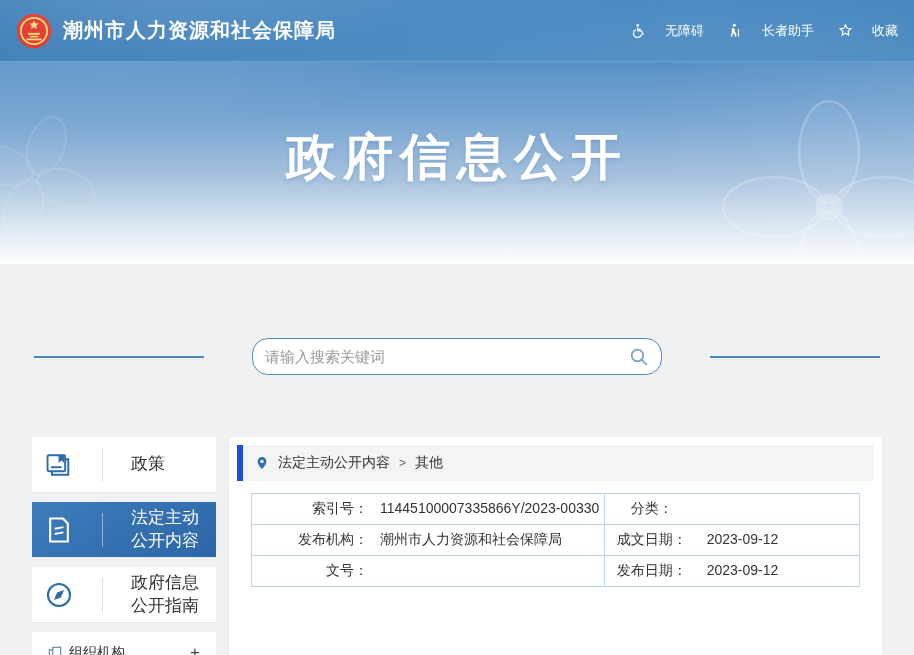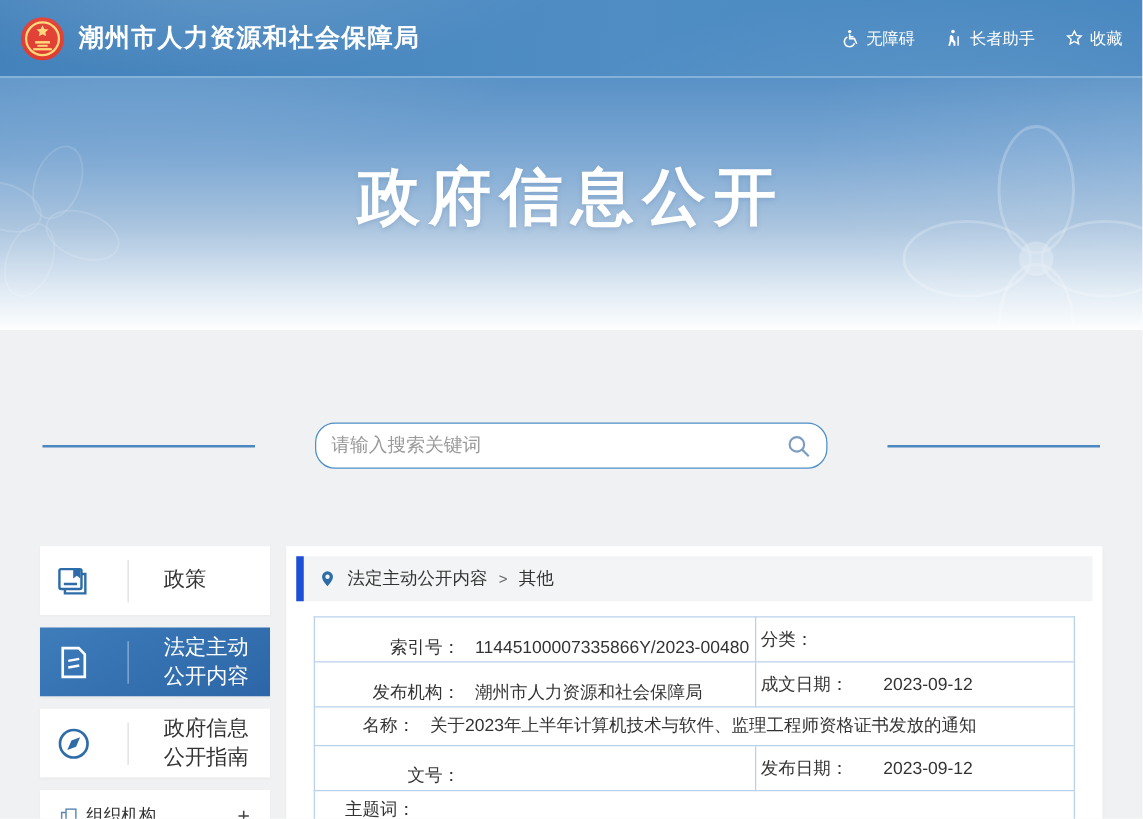--- a/index.html
+++ b/index.html
@@ -11,21 +11,21 @@
     padding: 0 16px; overflow: hidden;
     background: linear-gradient(100deg, #4482bb 0%, #4f8dc4 55%, #4686bf 100%);
     border-bottom: 1px solid #6ba2d2; }
   .topbar-swirl { position: absolute; inset: 0; pointer-events: none;
     background:
       radial-gradient(ellipse 420px 120px at 18% -40%, rgba(255,255,255,.14), transparent 70%),
       radial-gradient(ellipse 500px 160px at 88% 160%, rgba(255,255,255,.12), transparent 70%); }
   .emblem { width: 36px; height: 36px; flex: none; }
   .site-title { margin-left: 11px; font-size: 20px; font-weight: bold; color: #fff; letter-spacing: 1px; }
   .top-links { margin-left: auto; display: flex; align-items: center; gap: 24px; position: relative; }
-  .top-link { display: flex; align-items: center; gap: 5px; color: #fff; font-size: 13px; cursor: pointer; }
+  .top-link { display: flex; align-items: center; gap: 19px; color: #fff; font-size: 13px; cursor: pointer; }
   .top-link svg { width: 15px; height: 15px; }
 
   
   .banner { position: relative; height: 202px; overflow: hidden;
     background: linear-gradient(180deg, #5891c6 0%, #78a5d2 28%, #a8c3de 58%, #e2ecf5 85%, #fdfefe 100%); }
   .banner-deco { position: absolute; inset: 0; pointer-events: none;
     background:
       radial-gradient(ellipse 540px 190px at 12% -25%, rgba(255,255,255,.16), transparent 65%),
       radial-gradient(ellipse 420px 240px at 102% 30%, rgba(255,255,255,.10), transparent 70%); }
   .flower { position: absolute; opacity: .5; }
@@ -81,22 +81,22 @@
   .breadcrumb svg { width: 14px; height: 14px; color: #2d6ca8; flex: none; }
   .crumb-root { margin-left: 9px; color: #333; cursor: pointer; }
   .crumb-sep { margin: 0 9px; color: #666; font-size: 12px; }
   .crumb-current { color: #333; }
 
   table.detail { width: calc(100% - 28px); margin: 12px 14px 0 14px;
     border-collapse: collapse; font-size: 14px; color: #333; table-layout: fixed; }
   table.detail td { border: 1px solid #b9d1ea; height: 31px; padding: 2px 4px;
     vertical-align: middle; overflow: hidden; white-space: nowrap; }
   td.c-left { width: 58%; }
-  .lbl { display: inline-block; min-width: 112px; text-align: right; margin-top: 13px; }
-  .lbl-r { display: inline-block; min-width: 86px; text-align: left; }
+  .lbl { display: inline-block; min-width: 112px; text-align: right; }
+  .lbl-r { display: inline-block; min-width: 86px; text-align: center; }
   .lbl-w { display: inline-block; min-width: 76px; text-align: right; }
   .val { margin-left: 12px; }
 </style>
 </head>
 <body>
 
 <div class="topbar">
   <div class="topbar-swirl"></div>
   <svg class="emblem" viewBox="0 0 48 48">
     <circle cx="24" cy="24" r="23" fill="#e13b30"></circle>
@@ -237,49 +237,39 @@
         </svg>
         <span class="crumb-root">法定主动公开内容</span>
         <span class="crumb-sep">&gt;</span>
         <span class="crumb-current">其他</span>
       </div>
 
       <table class="detail">
         <tbody>
           <tr>
             <td class="c-left">
-              <span class="lbl">索引号：</span><span class="val">11445100007335866Y/2023-00480</span>
+              <span class="lbl">索引号：</span><span class="val">11445100007335866Y/2023-00330</span>
             </td>
             <td>
               <span class="lbl-r">分类：</span><span class="val"></span>
             </td>
           </tr>
           <tr>
             <td class="c-left">
               <span class="lbl">发布机构：</span><span class="val">潮州市人力资源和社会保障局</span>
             </td>
             <td>
               <span class="lbl-r">成文日期：</span><span class="val">2023-09-12</span>
             </td>
           </tr>
           <tr>
-            <td colspan="2">
-              <span class="lbl-w">名称：</span><span class="val">关于2023年上半年计算机技术与软件、监理工程师资格证书发放的通知</span>
-            </td>
-          </tr>
-          <tr>
             <td class="c-left">
               <span class="lbl">文号：</span><span class="val"></span>
             </td>
             <td>
               <span class="lbl-r">发布日期：</span><span class="val">2023-09-12</span>
-            </td>
-          </tr>
-          <tr>
-            <td colspan="2">
-              <span class="lbl-w">主题词：</span><span class="val"></span>
             </td>
           </tr>
         </tbody>
       </table>
     </div>
   </div>
 </div>
 
 </body></html>

